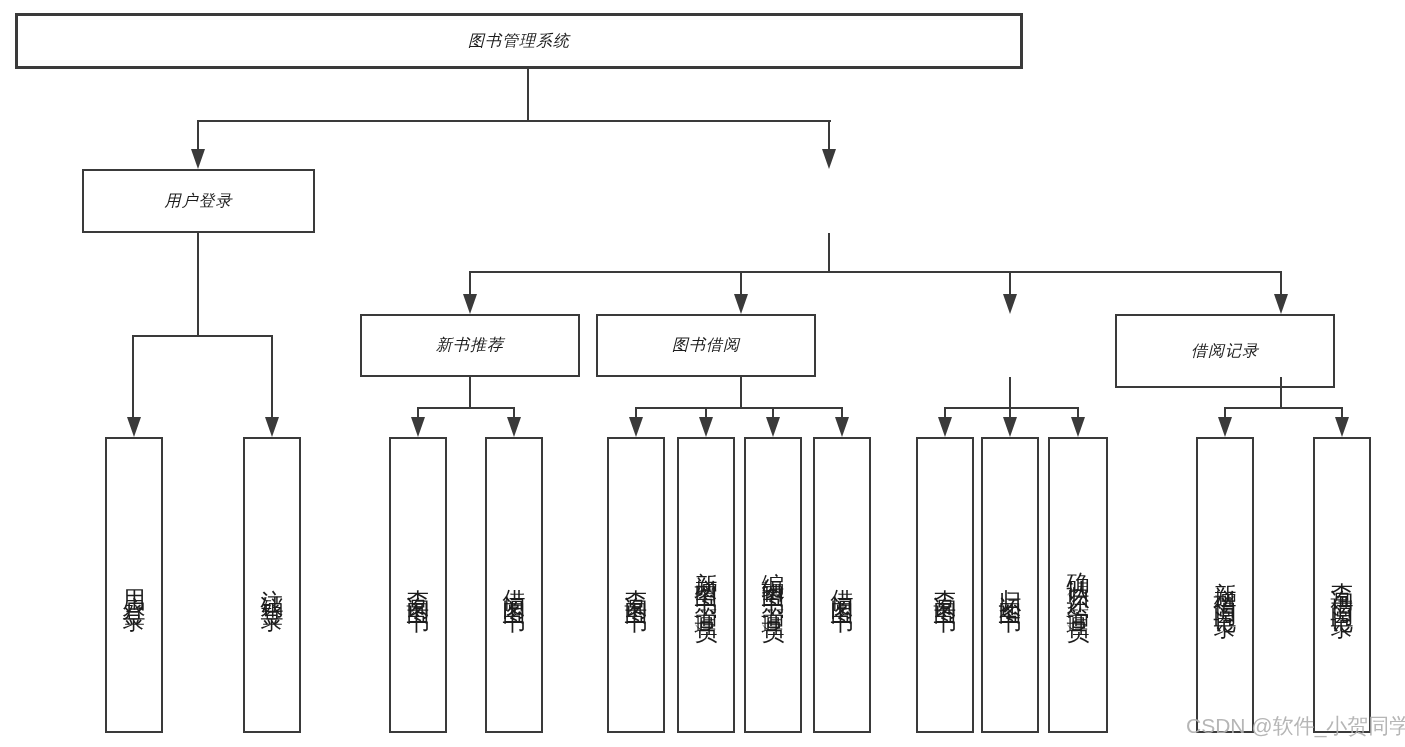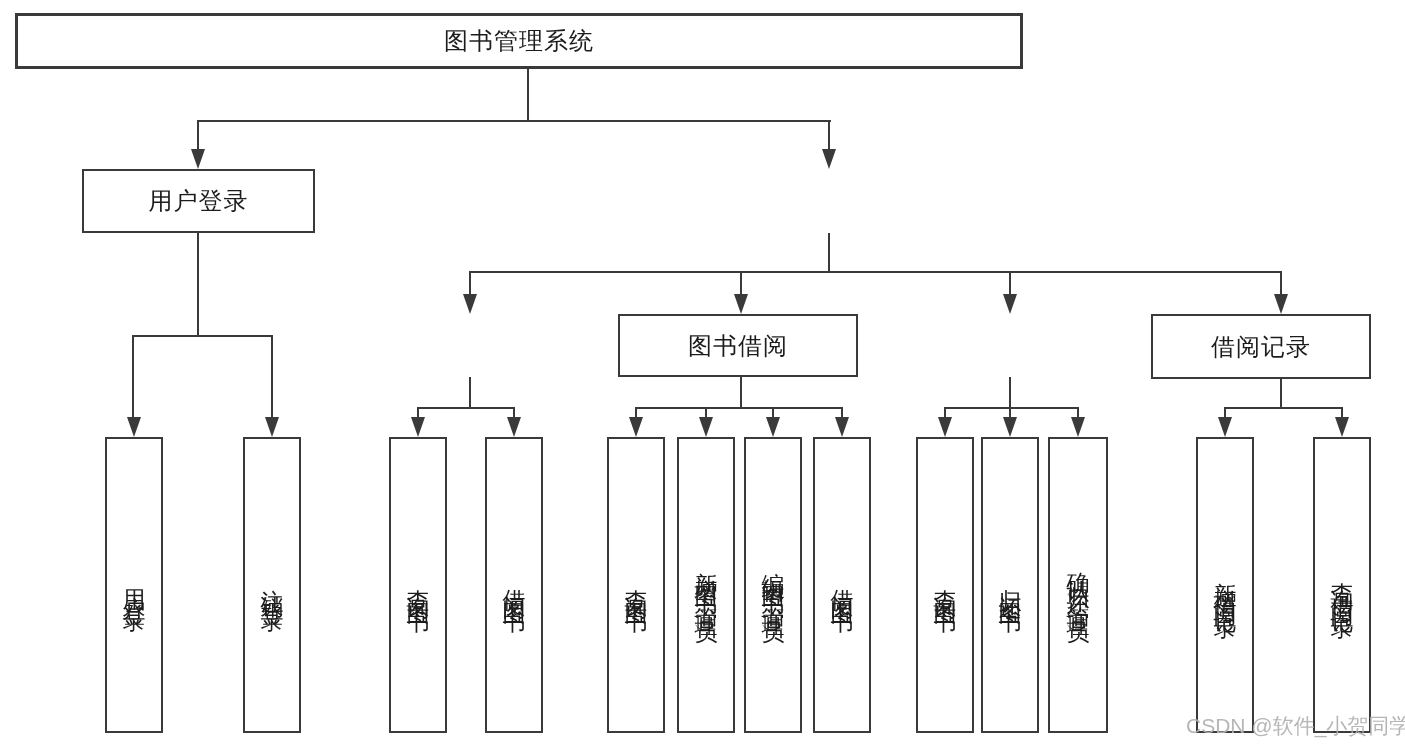--- a/index.html
+++ b/index.html
@@ -14,21 +14,21 @@
     overflow:hidden;
     font-family:"Liberation Sans", sans-serif;
     color:var(--text);
   }
   .box{
     position:absolute;box-sizing:border-box;background:var(--bg);
     border:2px solid var(--line);
     display:flex;align-items:center;justify-content:center;
   }
   .box.lvl0{border-width:3px;}
-  .hlabel{font-size:24px;letter-spacing:1px;white-space:nowrap;}
+  .hlabel{font-size:16px;letter-spacing:1px;white-space:nowrap;font-style:italic;}
   .leaf .vlabel{
     writing-mode:vertical-rl;text-orientation:mixed;
     font-size:23px;letter-spacing:7px;line-height:1;white-space:nowrap;
   }
   .vline{position:absolute;width:2px;background:var(--line);}
   .hline{position:absolute;height:2px;background:var(--line);}
   .arrow{
     position:absolute;width:0;height:0;
     border-left:7px solid transparent;border-right:7px solid transparent;
     border-top:20px solid var(--line);
@@ -69,24 +69,27 @@
   <div class="hline" style="left:469px;top:271px;width:813px"></div>
   <div class="vline" style="left:469px;top:271px;height:25px"></div>
   <div class="arrow" style="left:463px;top:294px"></div>
   <div class="vline" style="left:740px;top:271px;height:25px"></div>
   <div class="arrow" style="left:734px;top:294px"></div>
   <div class="vline" style="left:1009px;top:271px;height:25px"></div>
   <div class="arrow" style="left:1003px;top:294px"></div>
   <div class="vline" style="left:1280px;top:271px;height:25px"></div>
   <div class="arrow" style="left:1274px;top:294px"></div>
 
-  <div class="box" style="left:618px;top:314px;width:240px;height:63px">
+  <div class="box" style="left:360px;top:314px;width:220px;height:63px">
+    <span class="hlabel">新书推荐</span>
+  </div>
+  <div class="box" style="left:596px;top:314px;width:220px;height:63px">
     <span class="hlabel">图书借阅</span>
   </div>
-  <div class="box" style="left:1151px;top:314px;width:220px;height:65px">
+  <div class="box" style="left:1115px;top:314px;width:220px;height:74px">
     <span class="hlabel">借阅记录</span>
   </div>
 
   <div class="vline" style="left:469px;top:377px;height:32px"></div>
   <div class="hline" style="left:417px;top:407px;width:98px"></div>
   <div class="vline" style="left:417px;top:407px;height:12px"></div>
   <div class="arrow" style="left:411px;top:417px"></div>
   <div class="vline" style="left:513px;top:407px;height:12px"></div>
   <div class="arrow" style="left:507px;top:417px"></div>
 

